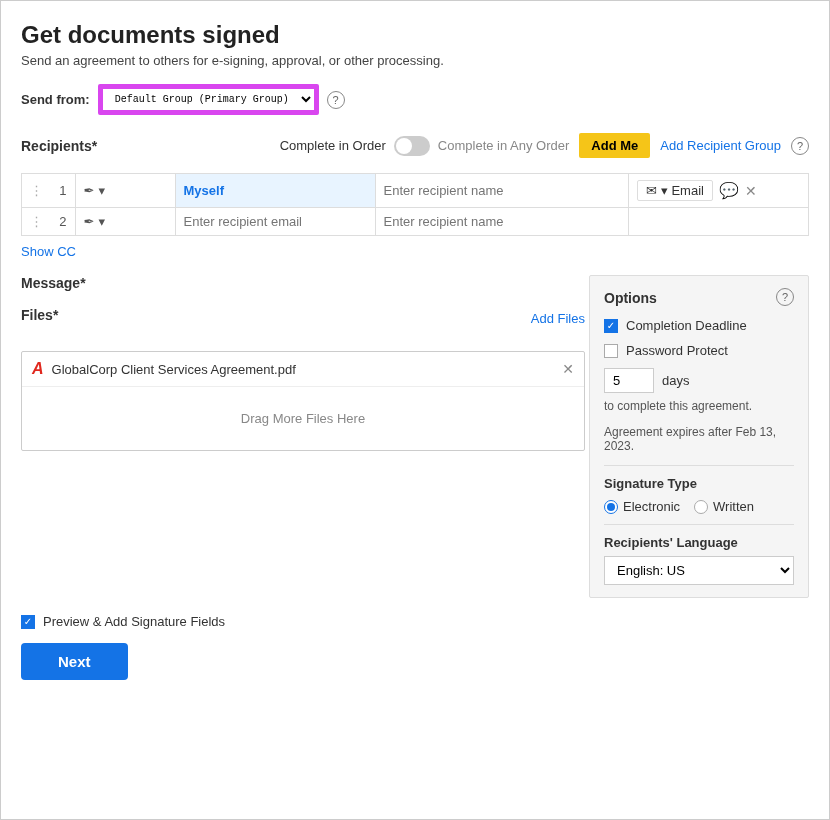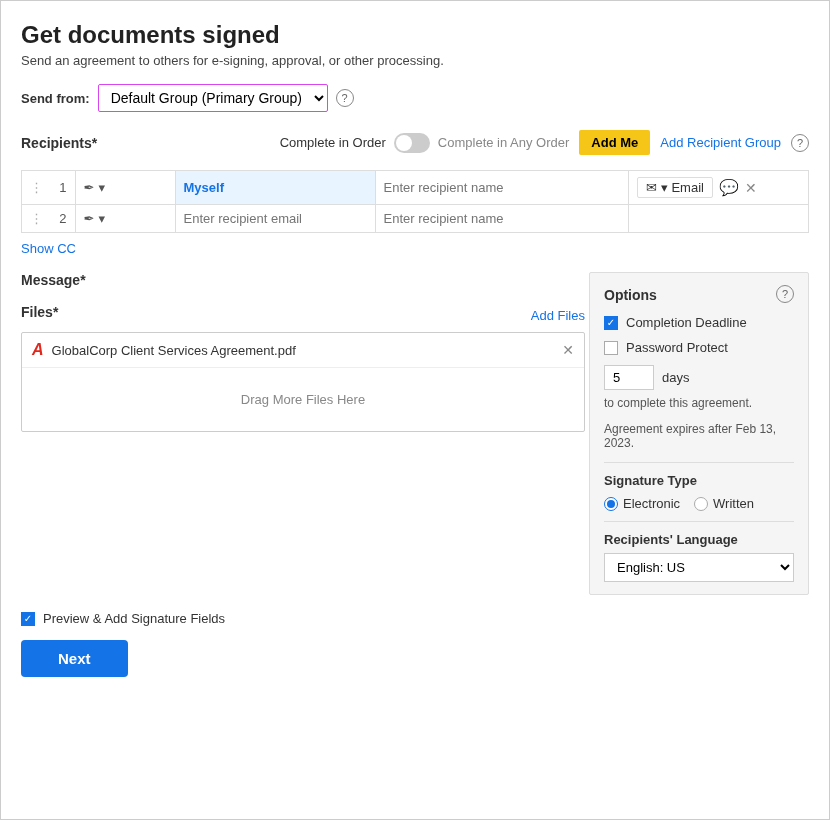--- a/index.html
+++ b/index.html
@@ -223,21 +223,21 @@
     .right-col {
       width: 220px;
     }
     .files-section {
       margin-bottom: 16px;
     }
     .files-header {
       display: flex;
       align-items: center;
       justify-content: space-between;
-      margin-bottom: 6px;
+      margin-bottom: 22px;
     }
     .add-files-link {
       color: #1473e6;
       cursor: pointer;
       font-size: 13px;
     }
     .files-box {
       border: 1px solid #ccc;
       border-radius: 2px;
       padding: 0;
@@ -410,21 +410,21 @@
 
 
 
 
 <h1>Get documents signed</h1>
 <p class="subtitle">Send an agreement to others for e-signing, approval, or other processing.</p>
 
 
 <div class="send-from-row">
   <span class="send-from-label">Send from:</span>
-  <select style="border:1px solid #d946ef; padding:4px 8px; font-size:14px; background:#fff; cursor:pointer; border-radius:2px; min-width:200px;">
+  <select style="border:5px solid #d946ef; padding:4px 8px; font-size:10px; background:#fff; cursor:pointer; border-radius:2px; min-width:200px;font-family:Liberation Mono, monospace;">
     <option>Default Group (Primary Group)</option>
   </select>
   <span class="help-icon">?</span>
 </div>
 
 
 <div class="recipients-header">
   <span class="recipients-label">Recipients*</span>
   <div class="recipients-controls">
     <div class="order-row">

